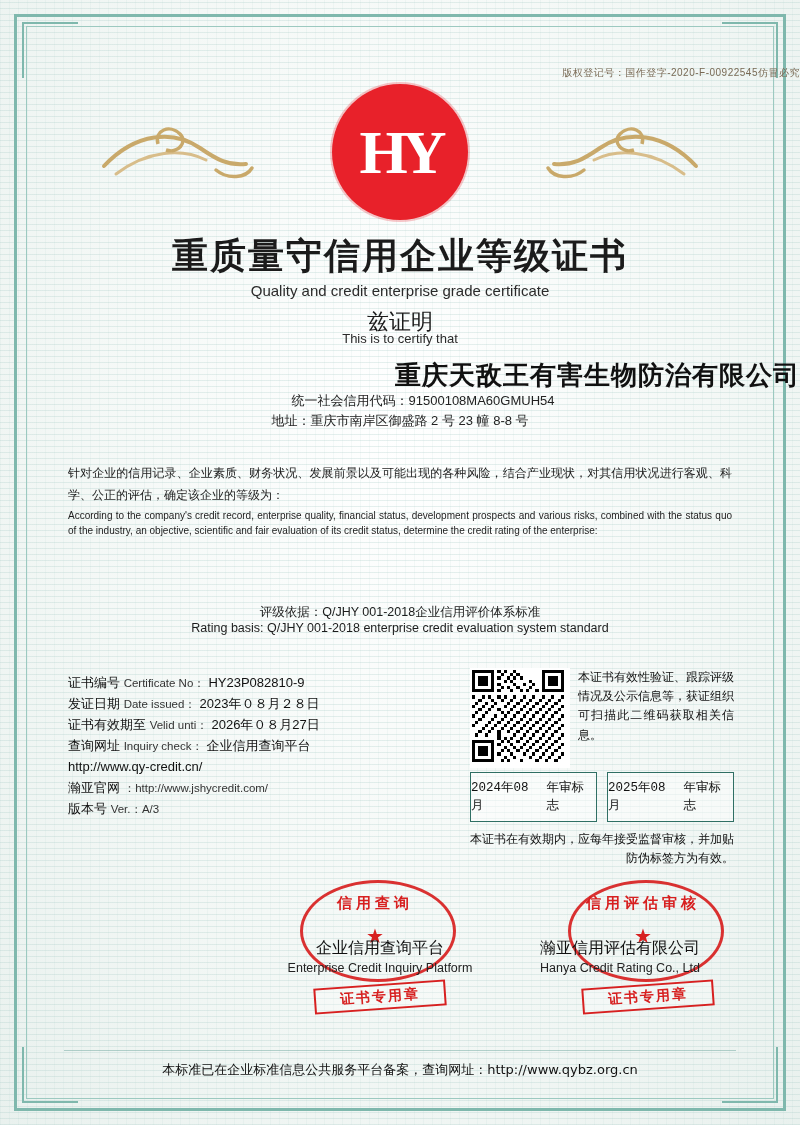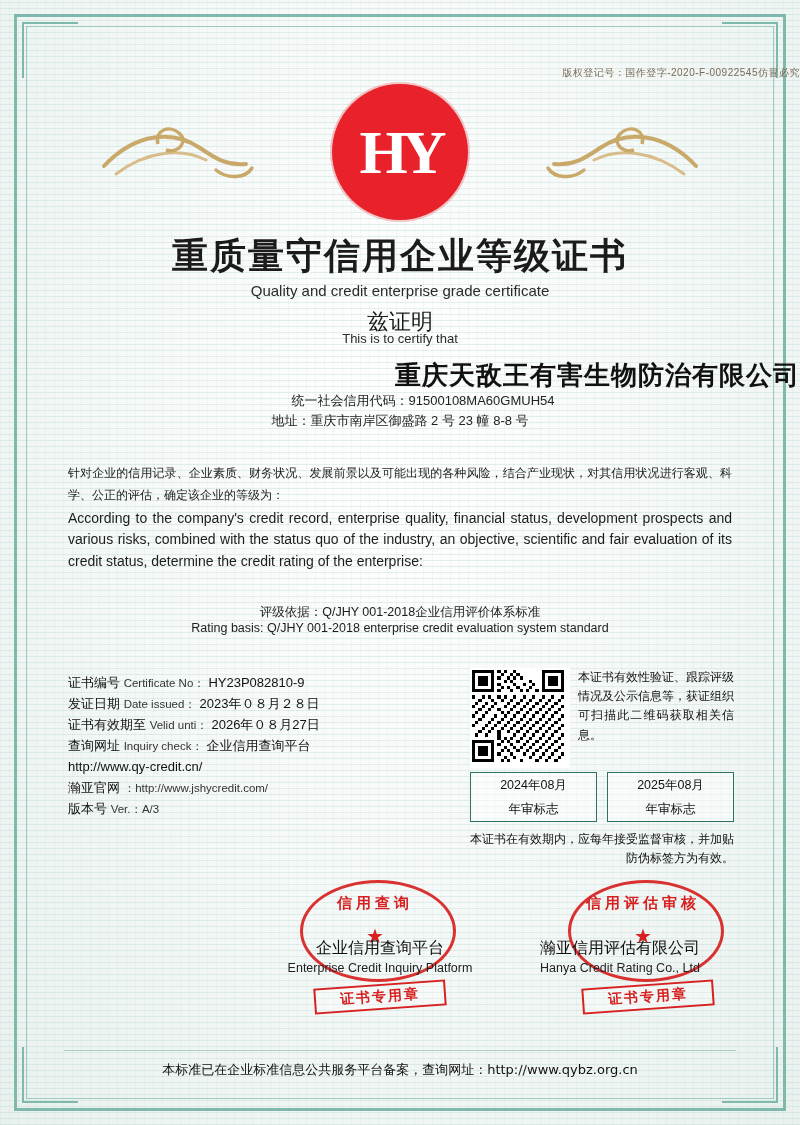--- a/index.html
+++ b/index.html
@@ -94,21 +94,21 @@
   .addr{
     position:absolute;top:412px;left:0;width:100%;text-align:center;
     font-size:13px;color:#222;
   }
 
   .para{
     position:absolute;left:68px;right:68px;top:462px;
     font-size:13.5px;color:#1c1c1c;line-height:1.62;text-align:justify;
   }
   .para .cn{font-family:Liberation Serif, serif;font-size:12px;}
-  .para .en{display:block;margin-top:2px;font-size:14px;line-height:1.55;}
+  .para .en{display:block;margin-top:2px;font-size:10px;line-height:1.55;}
 
   .level{
     position:absolute;left:0;top:560px;width:100%;text-align:center;
     font-size:30px;font-weight:bold;color:#e02020;letter-spacing:1px;
   }
   .basis-cn{
     position:absolute;left:0;top:604px;width:100%;text-align:center;
     font-size:12.5px;color:#1c1c1c;
   }
   .basis-en{
@@ -133,23 +133,23 @@
     position:absolute;left:578px;top:668px;width:156px;
     font-size:12px;color:#111;line-height:1.6;text-align:justify;
     font-family:"DejaVu Sans", sans-serif;
   }
   .stamp-boxes{
     position:absolute;left:470px;top:772px;width:264px;
     display:flex;gap:10px;
   }
   .stamp-box{
     flex:1;border:1px solid #2f6f64;height:48px;
-    display:flex;flex-direction:column;align-items:center;justify-content:center;
+    display:flex;flex-direction:row;align-items:center;justify-content:center;
     font-size:12.5px;color:#111;background:rgba(255,255,255,.45);
-    font-family:Liberation Sans, sans-serif;line-height:1.45;gap:6px;
+    font-family:Liberation Mono, monospace;line-height:1.45;gap:6px;
   }
   .valid-note{
     position:absolute;left:470px;top:830px;width:264px;
     font-size:12px;color:#111;line-height:1.6;text-align:right;
     font-family:"DejaVu Sans", sans-serif;
   }
 
   .seal{
     position:absolute;width:170px;height:150px;
   }

